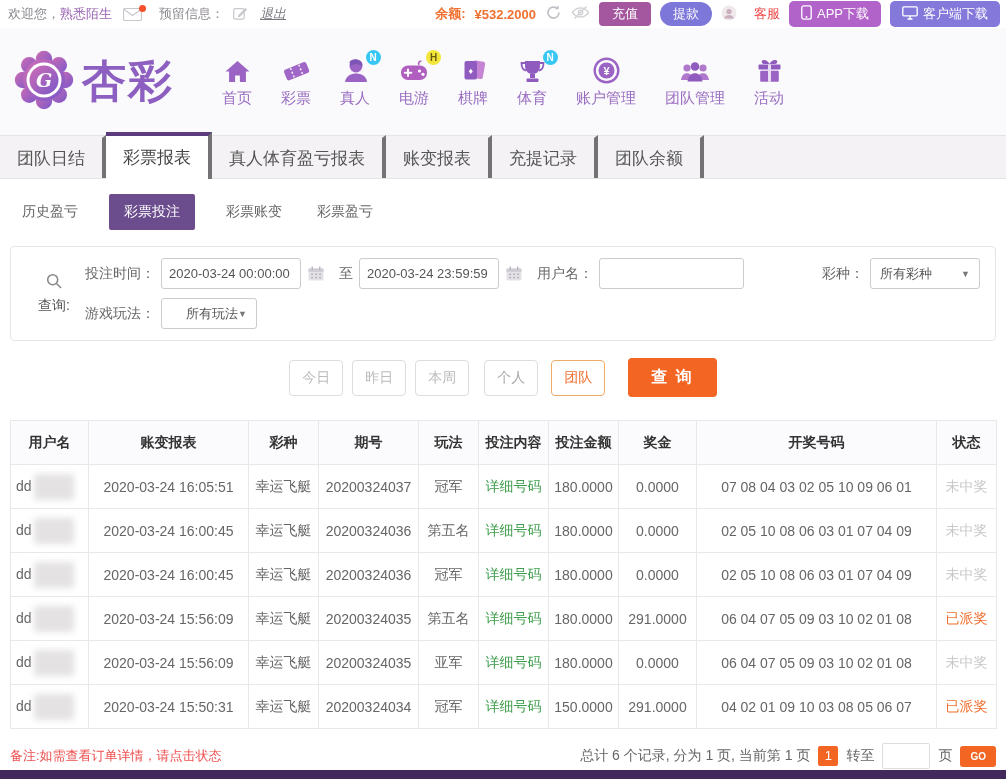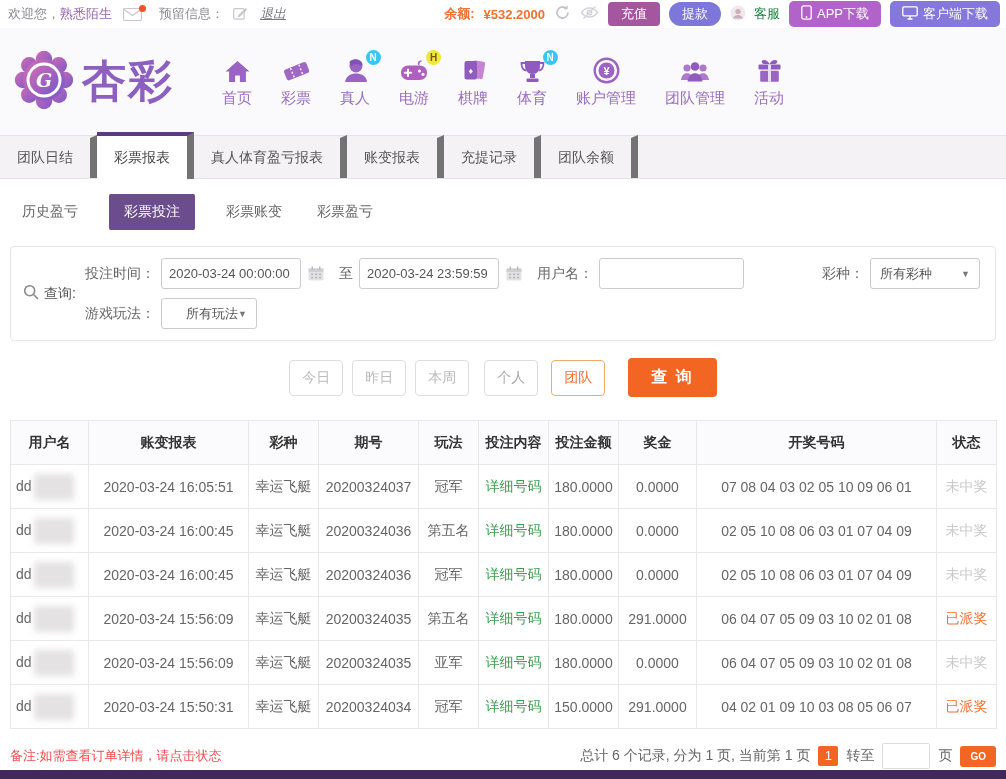--- a/index.html
+++ b/index.html
@@ -16,54 +16,54 @@
   .mail-wrap { position:relative; display:inline-flex; margin-left:2px; }
   .mail-dot { position:absolute; top:-3px; right:-4px; width:7px; height:7px; border-radius:50%;
               background:#f4502c; }
   .reserved-label { color:#8d8a90; margin-left:8px; }
   .logout-link { color:#7b7880; font-style:italic; text-decoration:underline; cursor:pointer; margin-left:4px; }
   .balance-label, .balance-value { color:var(--orange-text); font-weight:bold; }
   .pill-btn { border:none; color:#fff; font-size:13px; cursor:pointer; display:inline-flex;
               align-items:center; gap:5px; }
   .btn-deposit  { background:var(--deposit-btn);  padding:3px 13px; border-radius:4px; }
   .btn-withdraw { background:var(--withdraw-btn); padding:3px 13px; border-radius:12px; }
-  .service { display:inline-flex; align-items:center; gap:8px; color:#15803d; cursor:pointer; }
+  .service { display:inline-flex; align-items:center; gap:17px; color:#ef4444; cursor:pointer; }
   .btn-app    { background:var(--app-btn);    padding:4px 12px; border-radius:5px; }
   .btn-client { background:var(--client-btn); padding:4px 12px; border-radius:5px; }
 
   
   .brand-nav { height:107px; background:#faf9fb; display:flex; align-items:center; padding:0 14px; }
   .logo { display:flex; align-items:center; gap:8px; width:208px; }
   .logo-name { font-size:44px; font-weight:bold; color:var(--brand-purple); letter-spacing:2px; }
   .main-nav { display:flex; align-items:center; gap:29px; }
   .nav-item { display:flex; flex-direction:column; align-items:center; gap:5px; cursor:pointer; }
   .nav-ico { position:relative; height:28px; display:flex; align-items:flex-end; }
   .nav-label { font-size:15px; color:var(--nav-purple); white-space:nowrap; }
   .badge { position:absolute; top:-6px; right:-12px; width:15px; height:15px; border-radius:50%;
            font-size:10px; font-weight:bold; display:flex; align-items:center; justify-content:center; }
   .badge-n { background:var(--badge-n); color:#fff; }
   .badge-h { background:var(--badge-h); color:#6b5a12; }
 
   
   .tabbar { height:44px; background:#f4f2f5; border-top:1px solid #e5e3e7; border-bottom:1px solid #e5e3e7;
             display:flex; }
-  .tab { padding:0 17px; font-size:14px; color:#555; border-right:7px solid #737373; cursor:pointer;
+  .tab { padding:0 17px; font-size:17px; color:#555; border-right:4px solid #737373; cursor:pointer;
          display:flex; align-items:center; border-top:3px solid transparent; margin-top:-1px; }
   .tab.active { background:#fff; border-top:4px solid var(--tab-top-purple); color:#444;
                 margin-top:-4px; height:47px; }
 
   
   .subtabs { display:flex; align-items:center; gap:27px; padding:15px 18px 14px; }
   .subtab { font-size:14px; color:#666; cursor:pointer; padding:9px 4px; }
   .subtab.active { background:var(--subtab-purple); color:#fff; padding:9px 15px; border-radius:2px; }
 
   
   .search-panel { margin:2px 10px 0; border:1px solid #e6e4e8; border-radius:4px;
                   padding:11px 12px; display:flex; align-items:center; }
-  .query-label { width:62px; display:flex; align-items:center; gap:5px; color:#555; font-size:14px; }
+  .query-label { width:62px; display:flex; align-items:center; gap:5px; color:#555; font-size:14px;flex-direction:column; }
   .fields { flex:1; display:flex; flex-direction:column; gap:9px; }
   .frow { display:flex; align-items:center; gap:6px; font-size:14px; color:#666; }
   .flabel { margin-left:8px; white-space:nowrap; }
   .flabel.first { margin-left:0; }
   .t-input { width:140px; height:31px; border:1px solid #ccc; border-radius:3px; padding:0 7px;
              font-size:13px; color:#555; font-family:inherit; }
   .u-input { width:145px; height:31px; border:1px solid #ccc; border-radius:3px; padding:0 7px;
              font-size:13px; color:#555; }
   .sel { height:31px; border:1px solid #ccc; border-radius:3px; background:#fff; display:inline-flex;
          align-items:center; justify-content:space-between; padding:0 9px; font-size:13px; color:#555;

